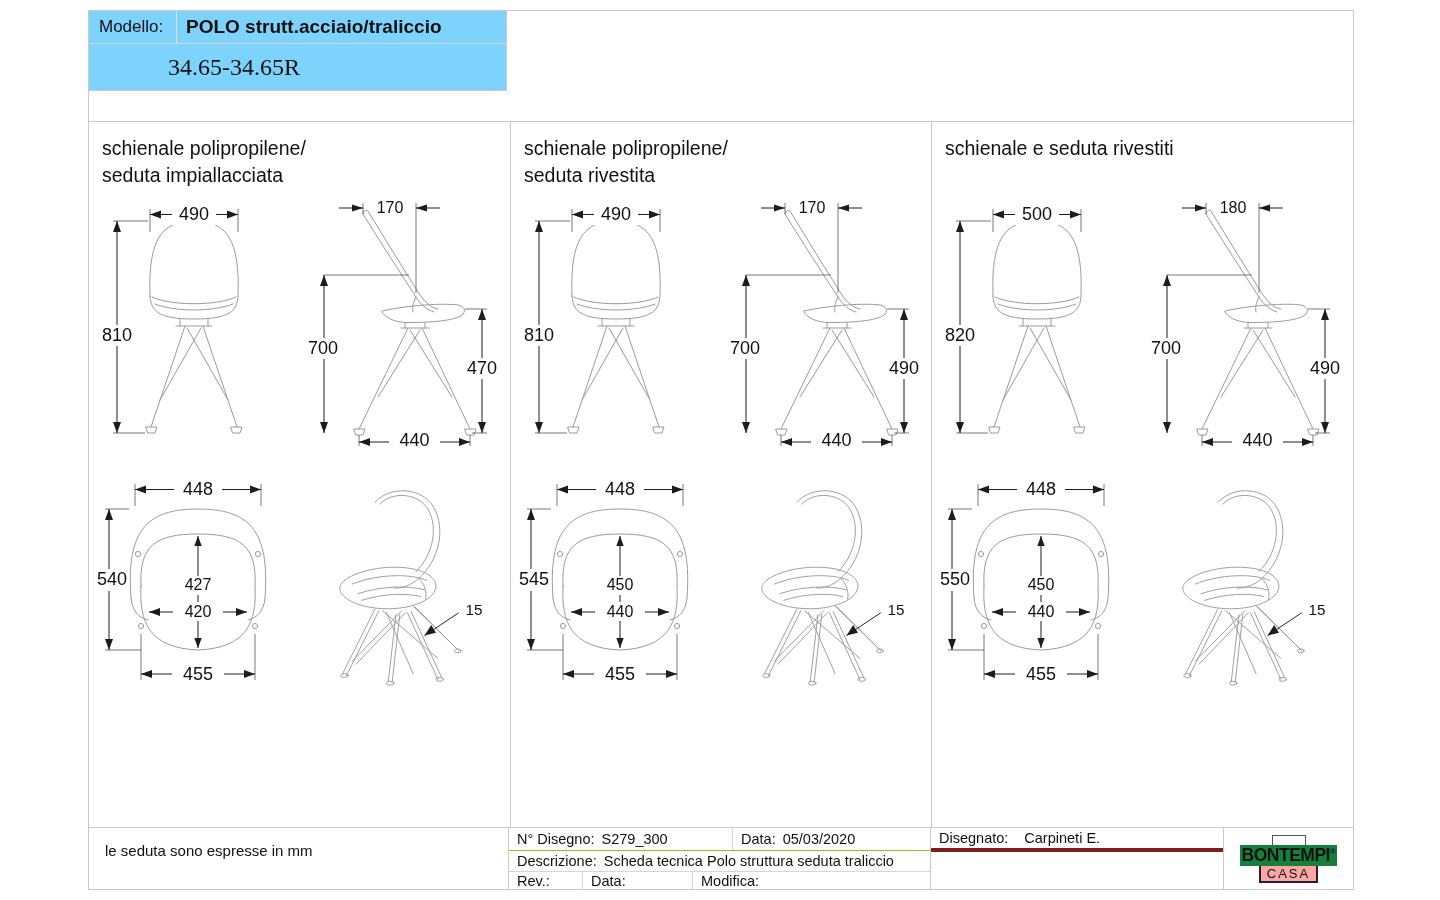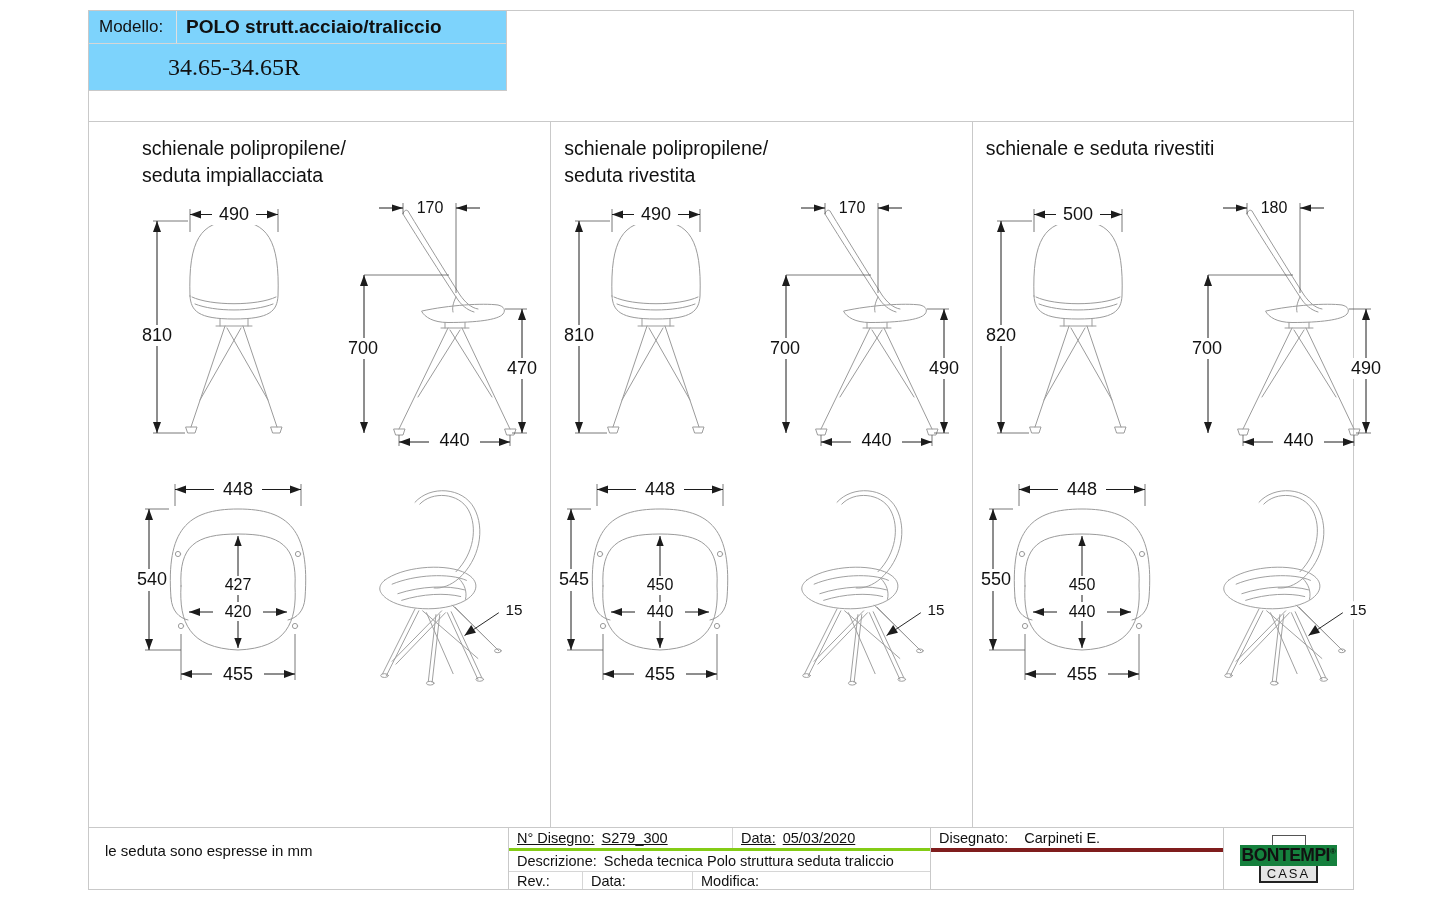--- a/index.html
+++ b/index.html
@@ -12,56 +12,56 @@
                 border: 1px solid #c9c9c9; background: #7dd3fc; }
   .tb-row1 { display: flex; height: 33px; border-bottom: 1px solid #d6d6d6; align-items: center; }
   .tb-label { width: 88px; padding-left: 10px; font-size: 17px; border-right: 1px solid #e0e0e0; height: 100%; display: flex; align-items: center; }
   .tb-model { padding-left: 9px; font-size: 19px; font-weight: bold; }
   .tb-row2 { height: 46px; display: flex; align-items: center; }
   .tb-code { padding-left: 79px; font-size: 24px; font-family: Liberation Serif, serif; }
 
   
   .main { position: absolute; left: 0; top: 110px; width: 1264px; height: 706px;
           border-top: 1px solid #c9c9c9; display: flex; }
-  .panel { position: relative; width: 421px; height: 100%; margin-left: 40px; }
+  .panel { position: relative; width: 421px; height: 100%; }
   .panel + .panel { border-left: 1px solid #c9c9c9; }
   .panel-header { padding: 13px 12px 0 13px; font-size: 19.5px; line-height: 1.38; }
 
   .view { position: absolute; }
   .v-front { left: 4px;   top: 76px; }
   .v-side  { left: 200px; top: 76px; }
   .v-top   { left: 6px;   top: 352px; }
   .v-persp { left: 206px; top: 350px; }
 
   .dl    { font-family: "Liberation Sans", sans-serif; font-size: 18px; fill: #111; text-anchor: middle; }
   .dl-sm { font-family: "Liberation Sans", sans-serif; font-size: 16px; fill: #111; text-anchor: middle; }
 
   
   .footer { position: absolute; left: 0; top: 816px; width: 1264px; height: 63px;
             border-top: 1px solid #c9c9c9; display: flex; font-size: 14.5px; }
   .f-left { width: 420px; border-right: 1px solid #c9c9c9; padding: 14px 0 0 16px; font-size: 15px; }
   .f-center { width: 422px; border-right: 1px solid #c9c9c9; display: flex; flex-direction: column; }
   .fc-row { display: flex; align-items: center; }
-  .fc-r1 { height: 23px; border-bottom: 3px solid #84cc16; text-decoration: underline; }
+  .fc-r1 { height: 23px; border-bottom: 1px solid #84cc16; }
   .fc-r2 { height: 21px; border-bottom: 1px solid #d6d6d6; }
   .fc-r3 { height: 17px; }
   .fc-cell { padding-left: 8px; height: 100%; display: flex; align-items: center; gap: 7px; white-space: nowrap; overflow: hidden; }
   .fc-c-dis { width: 224px; border-right: 1px solid #d6d6d6; }
   .fc-c-rest { flex: 1; }
   .fc-c-rev { width: 74px; border-right: 1px solid #d6d6d6; }
   .fc-c-data { width: 110px; border-right: 1px solid #d6d6d6; }
   .f-right { flex: 1; display: flex; }
   .fr-text { flex: 1; display: flex; flex-direction: column; }
   .fr-r1 { height: 24px; border-bottom: 4px solid #7f1d1d; display: flex; align-items: center; padding-left: 8px; gap: 16px; }
   .fr-r2 { flex: 1; display: flex; align-items: center; padding-left: 8px; gap: 6px; }
   .logo-box { width: 130px; border-left: 1px solid #c9c9c9; display: flex; flex-direction: column; align-items: center; justify-content: center; }
   .logo-flag { width: 34px; height: 13px; border: 1px solid #555; margin-bottom: -3px; background: #fff; }
   .logo-brand { font-weight: bold; font-size: 17.5px; letter-spacing: -0.5px; position: relative; z-index: 1; background: #15803d; padding: 0 2px; }
   .logo-reg { font-size: 8px; vertical-align: super; }
-  .logo-casa { font-size: 13px; border: 2px solid #222; padding: 0 6px; letter-spacing: 2px; margin-top: -2px; background: #e5e5e5; }
+  .logo-casa { font-size: 13px; border: 2px solid #222; padding: 0 6px; letter-spacing: 2px; margin-top: -2px; background: #fca5a5; }
 </style>
 </head>
 <body>
 
 <svg width="0" height="0" style="position:absolute" aria-hidden="true">
   <defs>
 
     <g id="sym-front">
       <g stroke="#9b9b9b" fill="none" stroke-width="1" stroke-linecap="round">
         <path d="M57,98 C55,42 68,23 101,23 C134,23 147,42 145,98 C144,113 137,121 101,121 C65,121 58,113 57,98 Z"></path>

